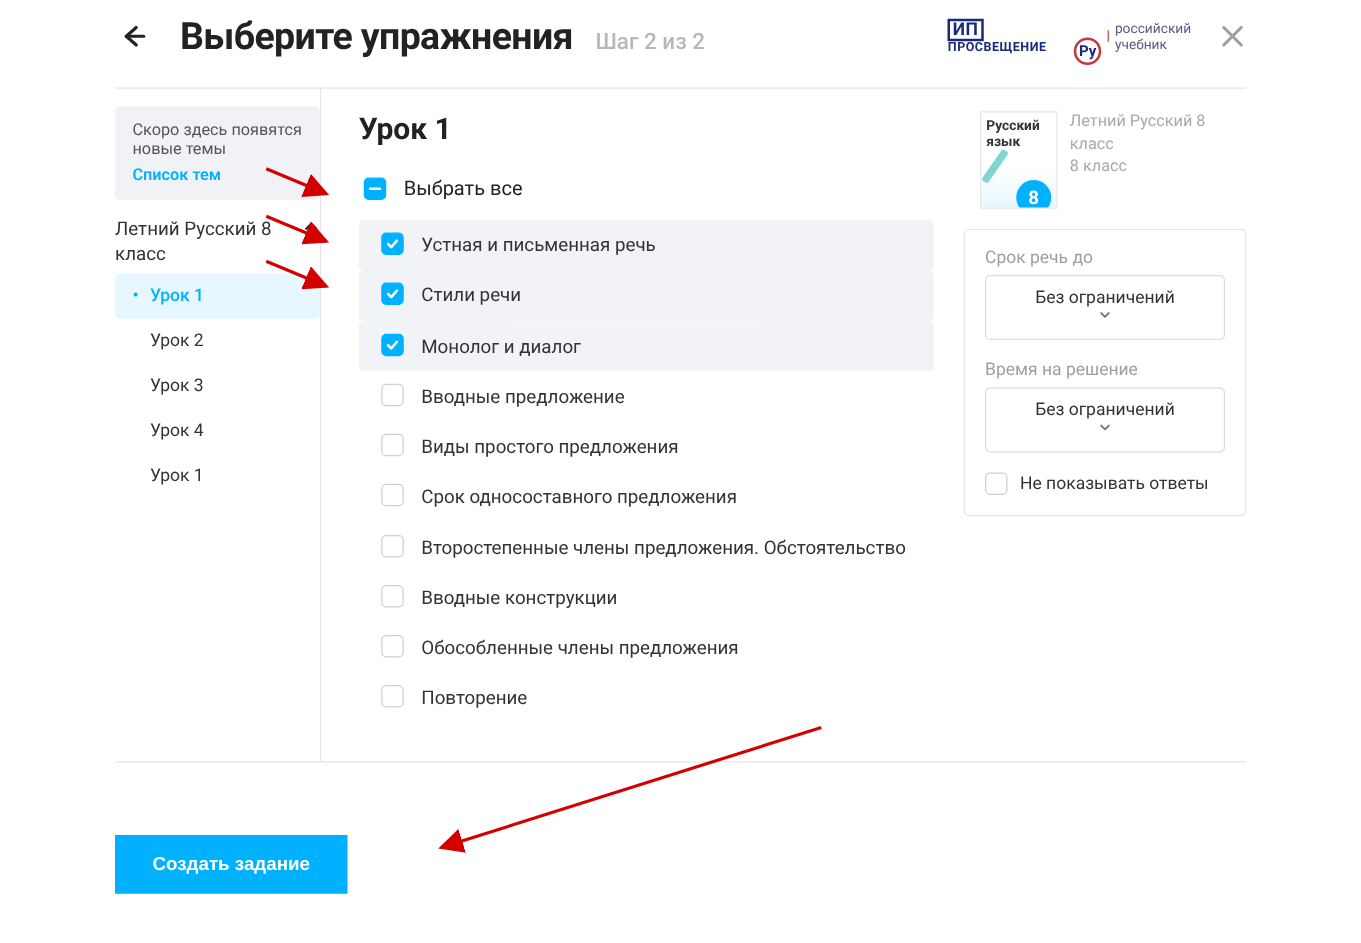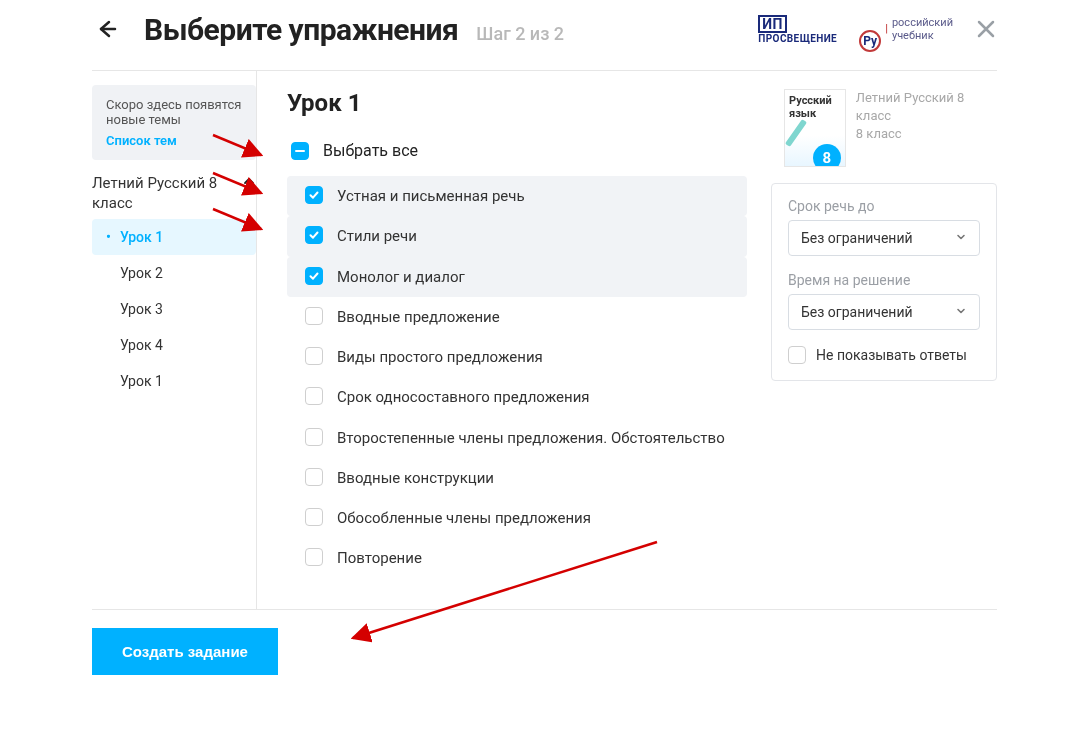--- a/index.html
+++ b/index.html
@@ -47,29 +47,29 @@
     .ex-item .lbl { cursor:pointer; color:#333; }
 
     .right-col { width:226px; }
     .book-card { display:flex; gap:10px; margin-bottom:16px;padding-left:13px; }
     .book-cover { width:64px; height:78px; background:linear-gradient(180deg,#fff 0%, #fff 60%, #e8f6ff 100%); border:1px solid #e6e6e6; position:relative; font-size:11px; font-weight:700; color:#333; padding:4px; overflow:hidden;}
     .book-cover .pencil { position:absolute; left:8px; bottom:18px; width:6px; height:30px; background:#7fd6cf; transform:rotate(35deg); border-radius:2px;}
     .book-cover .num { position:absolute; right:4px; bottom:-6px; width:28px;height:28px;border-radius:50%;background:#00b1ff;color:#fff;display:flex;align-items:center;justify-content:center;font-size:15px;font-weight:700;}
     .book-meta { font-size:13px; color:#a8a8a8; line-height:1.4;}
     .settings { border:1px solid #e3e5e9; border-radius:4px; padding:14px 16px 16px; background:#fff;}
     .field-label { font-size:14px; color:#9b9fa5; margin-bottom:6px;}
-    .select { border:1px solid #d8dde3; border-radius:4px; padding:9px 12px; font-size:14px; color:#333; display:flex; justify-content:space-between; align-items:center; cursor:pointer; margin-bottom:16px; background:#fff;}
+    .select { border:1px solid #d8dde3; border-radius:4px; padding:9px 12px; font-size:14px; color:#333; display:flex; justify-content:space-between; align-items:center; cursor:pointer; margin-bottom:16px; background:#fff;flex-direction:column;}
     .show-answers { display:flex; align-items:center; gap:10px; font-size:14px; color:#333; margin-top:4px;}
 
     
     .arr { position:absolute; pointer-events:none; }
     .arr svg { overflow:visible; }
 
     
-    .footer { padding: 18px 0 40px; display:flex; align-items:center; gap:20px; position:relative;}
+    .footer { padding: 18px 0 40px; display:flex; align-items:center; gap:20px; position:relative;margin-top:40px;}
     .create-btn { background:#00b1ff; color:#fff; border:none; font-size:15px; font-weight:600; padding:15px 30px; cursor:pointer; }
   </style>
 </head>
 <body>
 
 <div class="page">
 
   <div class="header">
     <div class="header-left">
       <span class="back-btn">

